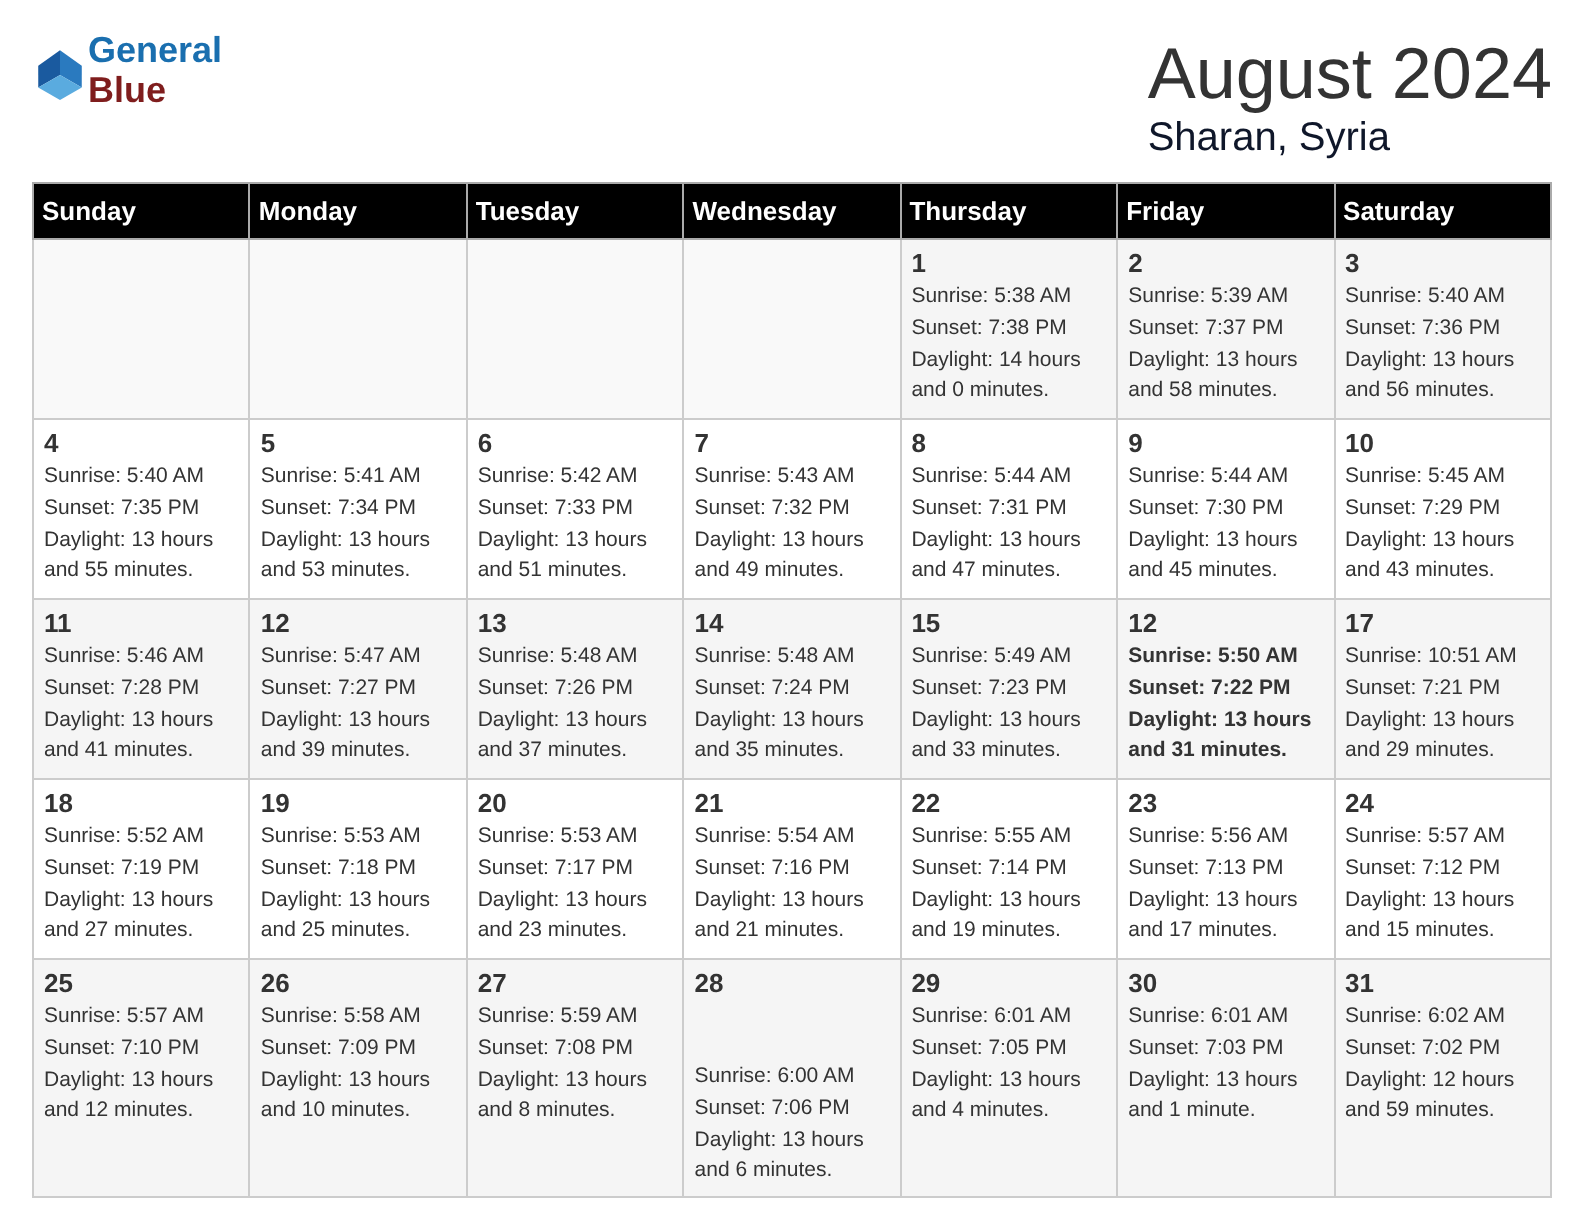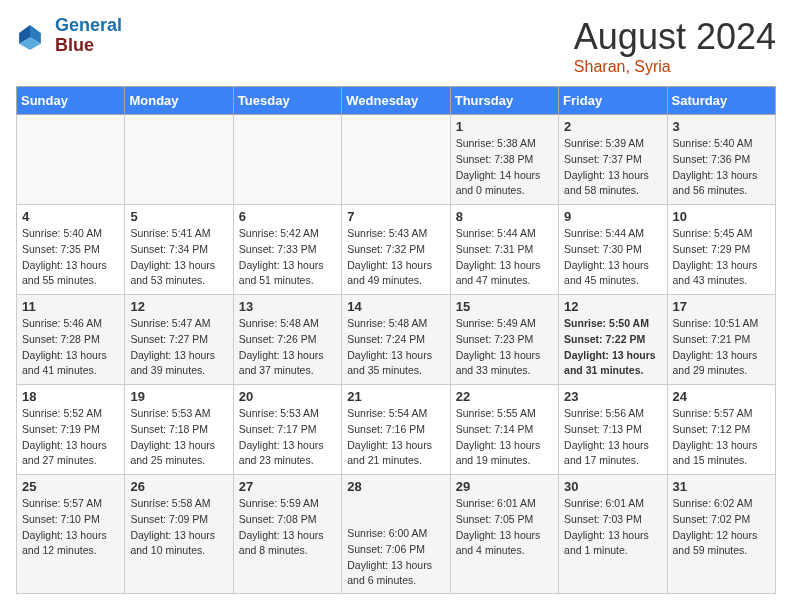--- a/index.html
+++ b/index.html
@@ -12,21 +12,21 @@
     }
     .header {
       display: flex;
       justify-content: space-between;
       align-items: flex-start;
       margin-bottom: 10px;
     }
     .logo {
       display: flex;
       align-items: center;
-      gap: 11px;
+      gap: 0;
     }
     .logo-text {
       font-size: 18px;
       font-weight: bold;
       color: #333;
       line-height: 1.1;
     }
     .logo-text span {
       color: #1a6faf;
     }
@@ -35,30 +35,30 @@
       height: 28px;
     }
     .title-block {
     }
     .month-title {
       font-size: 36px;
       font-weight: 300;
       color: #333;
     }
     .location {
-      font-size: 16px;
-      color: #c2410c;
+      font-size: 20px;
+      color: #0f172a;
     }
     table {
       width: 100%;
       border-collapse: collapse;
       table-layout: fixed;
     }
     thead tr th {
-      background-color: #3b82f6;
+      background-color: #000000;
       color: #fff;
       font-size: 13px;
       font-weight: bold;
       padding: 6px 4px;
       text-align: left;
       border: 1px solid #aaa;
     }
     tbody tr td {
       border: 1px solid #ccc;
       vertical-align: top;

